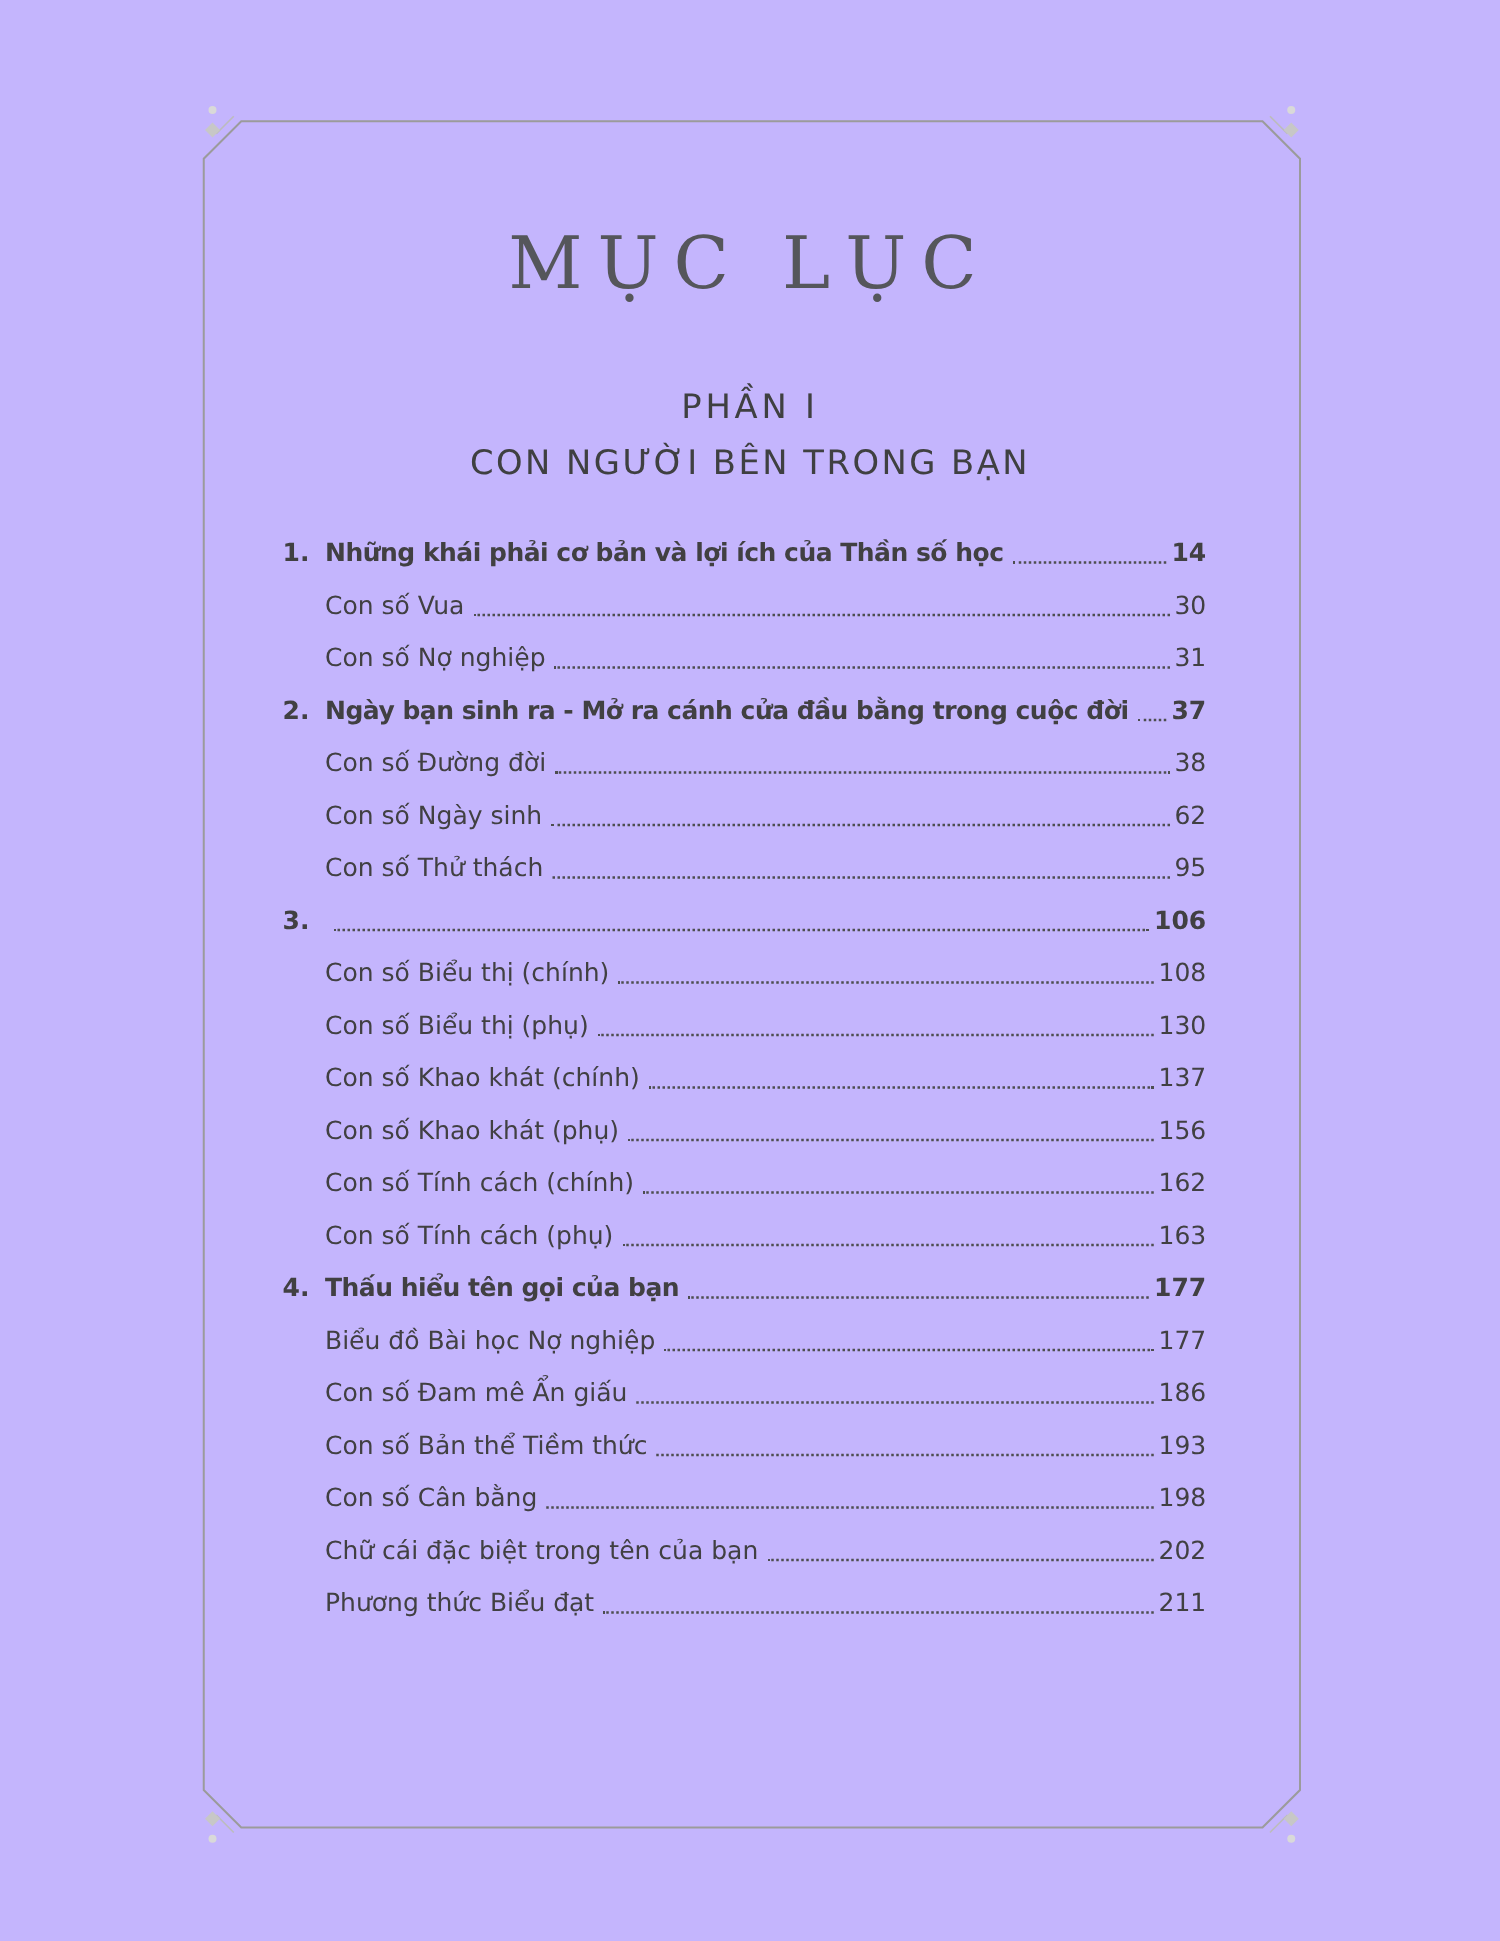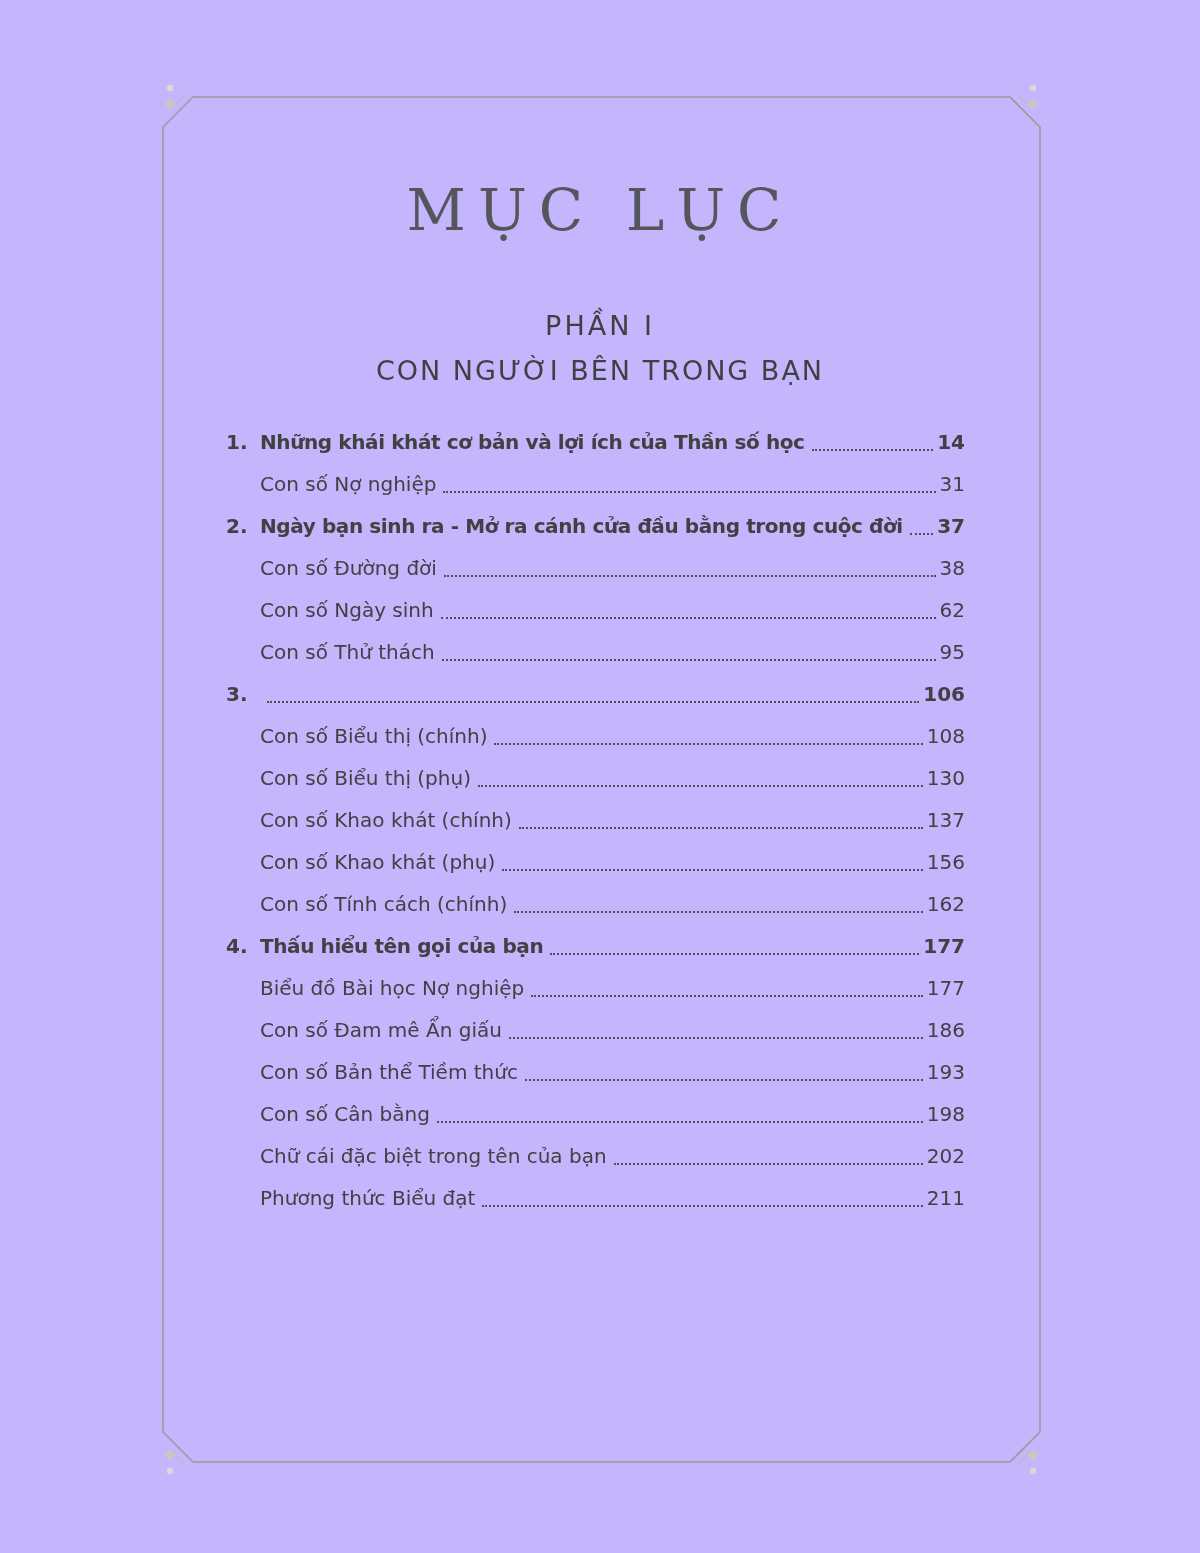--- a/index.html
+++ b/index.html
@@ -116,23 +116,29 @@
   <h1 class="book-title">MỤC LỤC</h1>
 
   <div class="part-heading">
     <div class="part-label">PHẦN I</div>
     <div class="part-title">CON NGƯỜI BÊN TRONG BẠN</div>
   </div>
 
   <div class="toc" id="toc">
       <div class="row chapter">
         <span class="num">1.</span>
-        <span class="label">Những khái khát cơ bản và lợi ích của Thần số học</span>
+        <span class="label">Những khái phải cơ bản và lợi ích của Thần số học</span>
         <span class="dots"></span>
         <span class="pg">14</span>
+      </div>
+      <div class="row sub">
+        <span class="num"></span>
+        <span class="label">Con số Vua</span>
+        <span class="dots"></span>
+        <span class="pg">30</span>
       </div>
       <div class="row sub">
         <span class="num"></span>
         <span class="label">Con số Nợ nghiệp</span>
         <span class="dots"></span>
         <span class="pg">31</span>
       </div>
       <div class="row chapter">
         <span class="num">2.</span>
         <span class="label">Ngày bạn sinh ra - Mở ra cánh cửa đầu bằng trong cuộc đời</span>
@@ -185,20 +191,26 @@
         <span class="label">Con số Khao khát (phụ)</span>
         <span class="dots"></span>
         <span class="pg">156</span>
       </div>
       <div class="row sub">
         <span class="num"></span>
         <span class="label">Con số Tính cách (chính)</span>
         <span class="dots"></span>
         <span class="pg">162</span>
       </div>
+      <div class="row sub">
+        <span class="num"></span>
+        <span class="label">Con số Tính cách (phụ)</span>
+        <span class="dots"></span>
+        <span class="pg">163</span>
+      </div>
       <div class="row chapter">
         <span class="num">4.</span>
         <span class="label">Thấu hiểu tên gọi của bạn</span>
         <span class="dots"></span>
         <span class="pg">177</span>
       </div>
       <div class="row sub">
         <span class="num"></span>
         <span class="label">Biểu đồ Bài học Nợ nghiệp</span>
         <span class="dots"></span>

